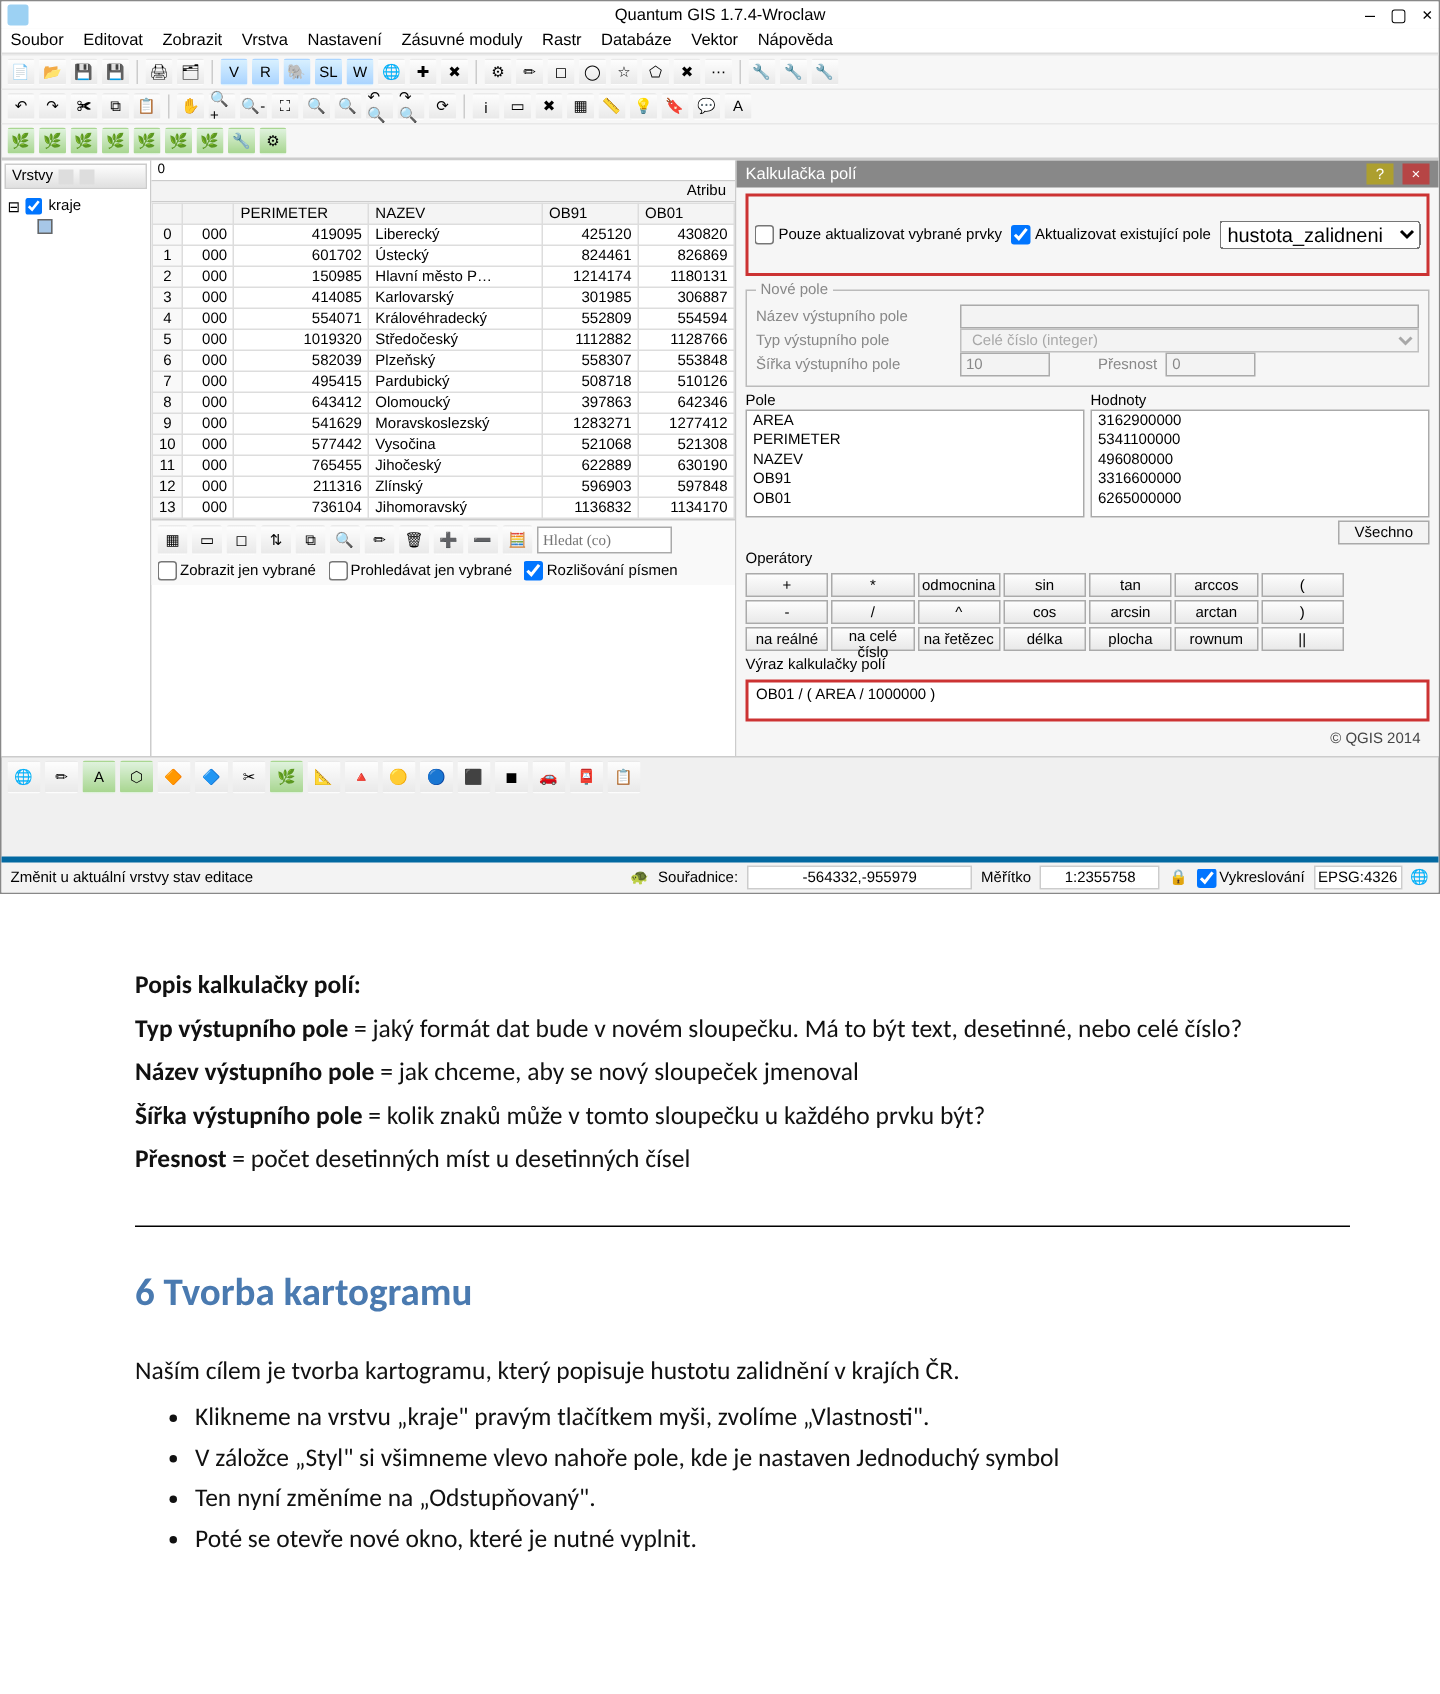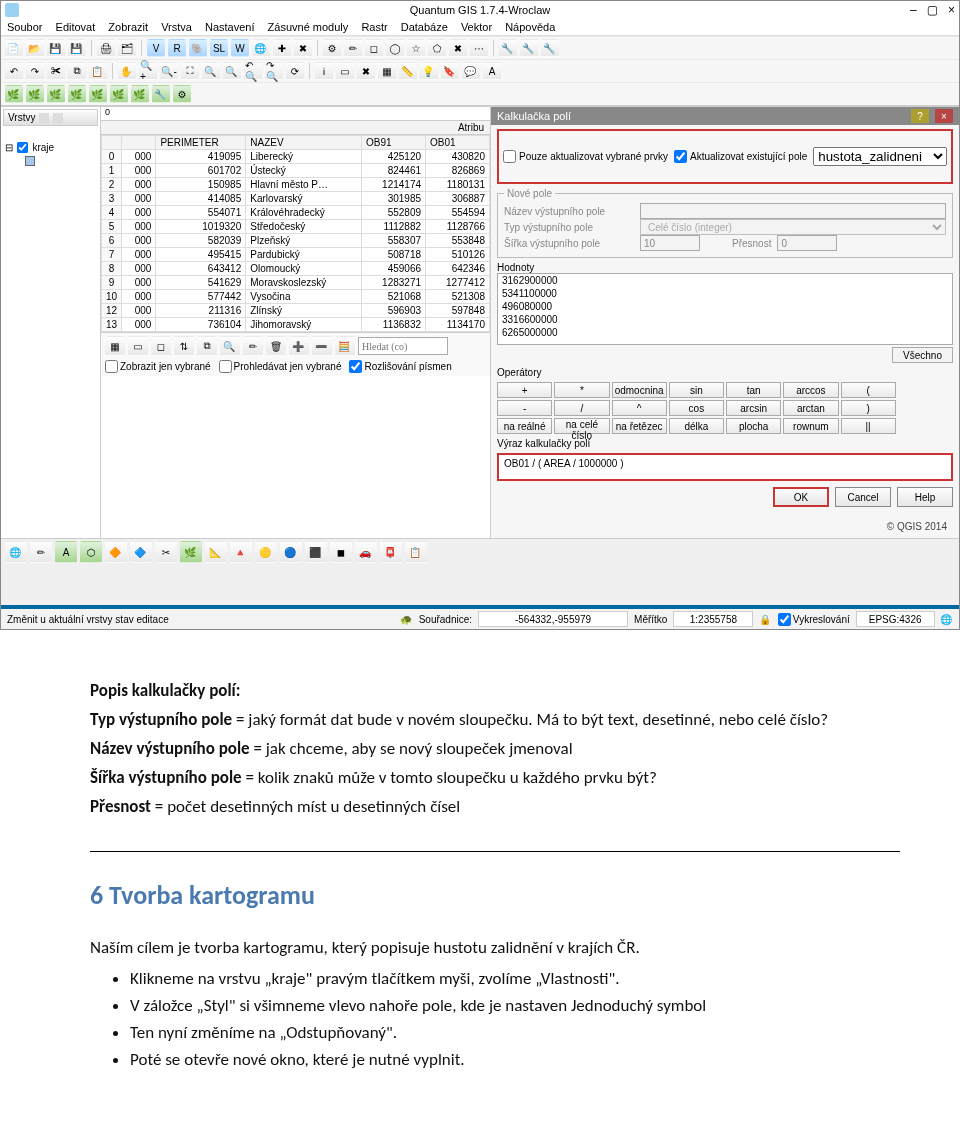--- a/index.html
+++ b/index.html
@@ -73,21 +73,21 @@
     border-right: 1px solid #ccc;
     padding: 2px;
     display:flex; flex-direction:column;
   }
   .panel-head {
     background: linear-gradient(#fdfdfd,#e0e0e0);
     border:1px solid #ccc;
     font-size:10px;
     padding:2px 4px;
     display:flex; align-items:center; gap:4px;
-    margin-bottom:14px;
+    margin-bottom:4px;
   }
   .panel-head .mini { width:10px;height:10px; background:#ddd;}
   .layer-item { display:flex; align-items:center; gap:3px; font-size:10px; padding:1px 2px;}
   .layer-item input { transform:scale(0.85);}
   .layer-swatch { width:10px;height:10px; background:#a7c7e7; border:1px solid #666;}
 
   
   .attr-pane {
     flex: 0 0 390px;
     display:flex; flex-direction:column;
@@ -123,21 +123,21 @@
   .editbar { border-top:1px solid #ccc; padding:2px 4px; display:flex; gap:3px; align-items:center;}
   .editbar .tb-icon { width:22px;height:22px;}
   .statusbar {
     background:#f3f3f3;
     border-top:4px solid #0369a1;
     font-size:10px;
     display:flex; align-items:center; gap:6px;
     padding:2px 6px;
     margin-top:40px;
   }
-  .statusbar .sb-field { border:1px solid #ccc; background:#fff; padding:0 12px; height:16px; display:inline-flex; align-items:center;}
+  .statusbar .sb-field { border:1px solid #ccc; background:#fff; padding:0 2px; height:16px; display:inline-flex; align-items:center;}
   .statusbar .sb-field.w150{ width:150px; justify-content:center;}
   .statusbar .sb-field.w80{ width:80px; justify-content:center;}
   .statusbar .spacer { flex:1;}
   .sb-chk { display:flex; gap:2px; align-items:center;}
 
   
   .dialog {
     flex:1;
     display:flex; flex-direction:column;
     background:#f6f6f6;
@@ -411,38 +411,46 @@
                 <td class="num">495415</td>
                 <td>Pardubický</td>
                 <td class="num">508718</td>
                 <td class="num">510126</td>
               </tr>
               <tr>
                 <td class="idx">8</td>
                 <td class="num">000</td>
                 <td class="num">643412</td>
                 <td>Olomoucký</td>
-                <td class="num">459066</td>
+                <td class="num">397863</td>
                 <td class="num">642346</td>
               </tr>
               <tr>
                 <td class="idx">9</td>
                 <td class="num">000</td>
                 <td class="num">541629</td>
                 <td>Moravskoslezský</td>
                 <td class="num">1283271</td>
                 <td class="num">1277412</td>
               </tr>
               <tr>
                 <td class="idx">10</td>
                 <td class="num">000</td>
                 <td class="num">577442</td>
                 <td>Vysočina</td>
                 <td class="num">521068</td>
                 <td class="num">521308</td>
+              </tr>
+              <tr>
+                <td class="idx">11</td>
+                <td class="num">000</td>
+                <td class="num">765455</td>
+                <td>Jihočeský</td>
+                <td class="num">622889</td>
+                <td class="num">630190</td>
               </tr>
               <tr>
                 <td class="idx">12</td>
                 <td class="num">000</td>
                 <td class="num">211316</td>
                 <td>Zlínský</td>
                 <td class="num">596903</td>
                 <td class="num">597848</td>
               </tr>
               <tr>
@@ -525,20 +533,30 @@
             <label>Šířka výstupního pole</label>
             <input type="text" disabled="" style="width: 60px; flex: 0 1 0%;" value="10">
             <span style="width:20px;"></span>
             <label style="width:auto;">Přesnost</label>
             <input type="text" disabled="" style="width: 60px; flex: 0 1 0%;" value="0">
           </div>
         </fieldset>
 
         <div class="two-col">
           <div style="flex:1;">
+            <div>Pole</div>
+            <div class="listbox">
+              <div>AREA</div>
+              <div>PERIMETER</div>
+              <div>NAZEV</div>
+              <div>OB91</div>
+              <div>OB01</div>
+            </div>
+          </div>
+          <div style="flex:1;">
             <div>Hodnoty</div>
             <div class="listbox">
               <div>3162900000</div>
               <div>5341100000</div>
               <div>496080000</div>
               <div>3316600000</div>
               <div>6265000000</div>
             </div>
             <div style="text-align:right;margin-top:2px;">
               <button style="font-size:10px;border:1px solid #aaa;background:#f3f3f3;padding:0 10px;height:16px;">Všechno</button>
@@ -570,27 +588,20 @@
           <button>délka</button>
           <button>plocha</button>
           <button>rownum</button>
           <button>||</button>
           <button style="visibility:hidden"></button>
         </div>
 
         <div>Výraz kalkulačky polí</div>
         <div class="expr-box">OB01 / ( AREA / 1000000 )</div>
 
-        <div class="dialog-wrap">
-          <div class="dlg-btns">
-            <button class="ok">OK</button>
-            <button>Cancel</button>
-            <button>Help</button>
-          </div>
-        </div>
         <div class="right-anno">© QGIS 2014</div>
       </div>
     </div>
 
   </div>
 
   <div class="editbar">
     <div class="tb-icon">🌐</div>
     <div class="tb-icon">✏</div>
     <div class="tb-icon g">A</div>

